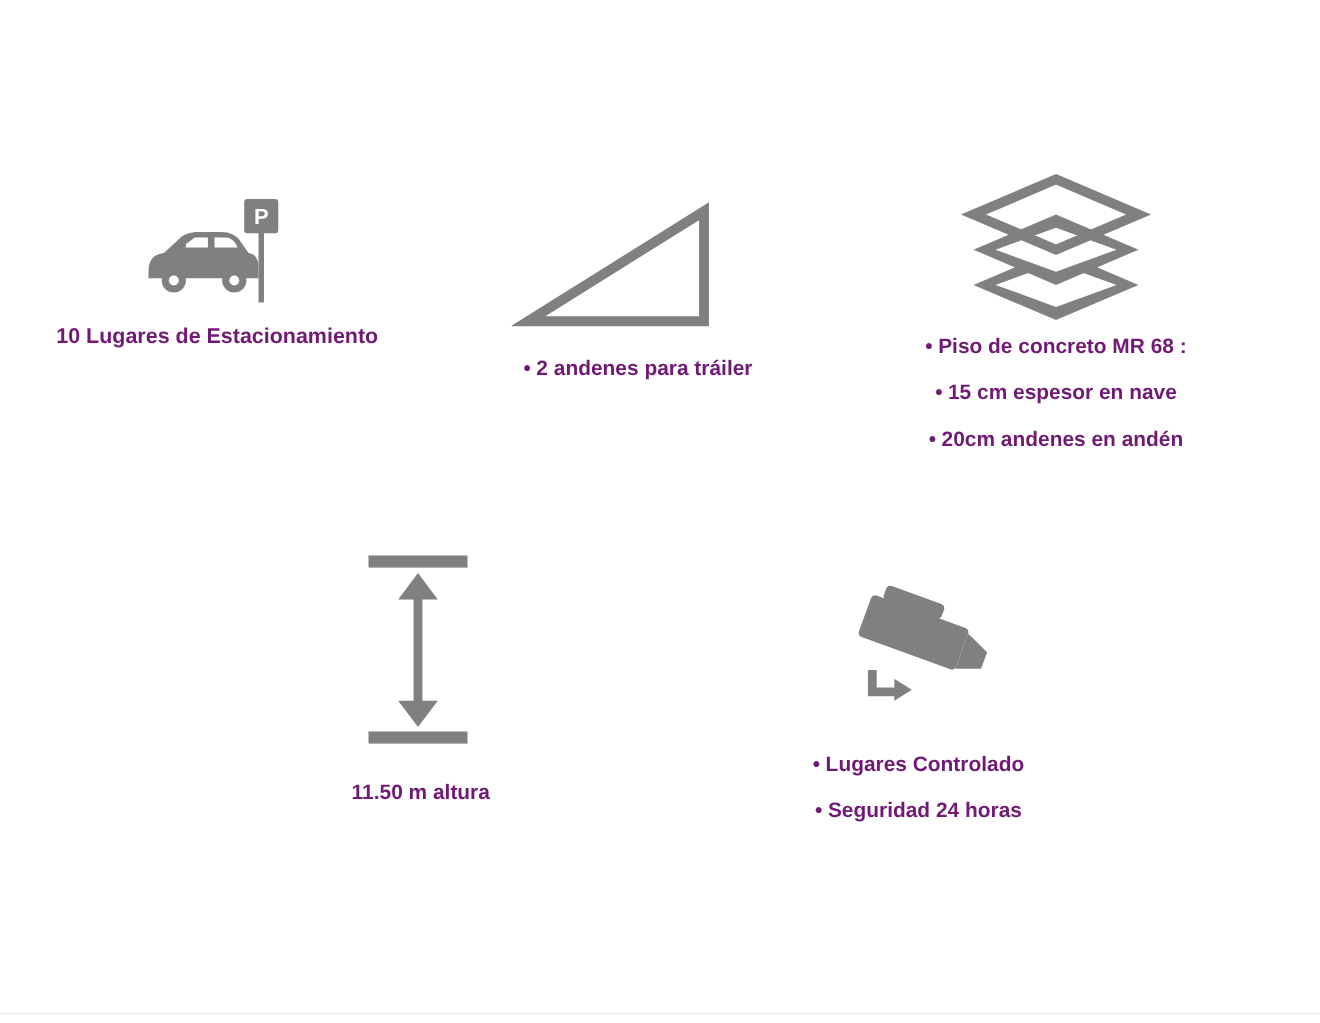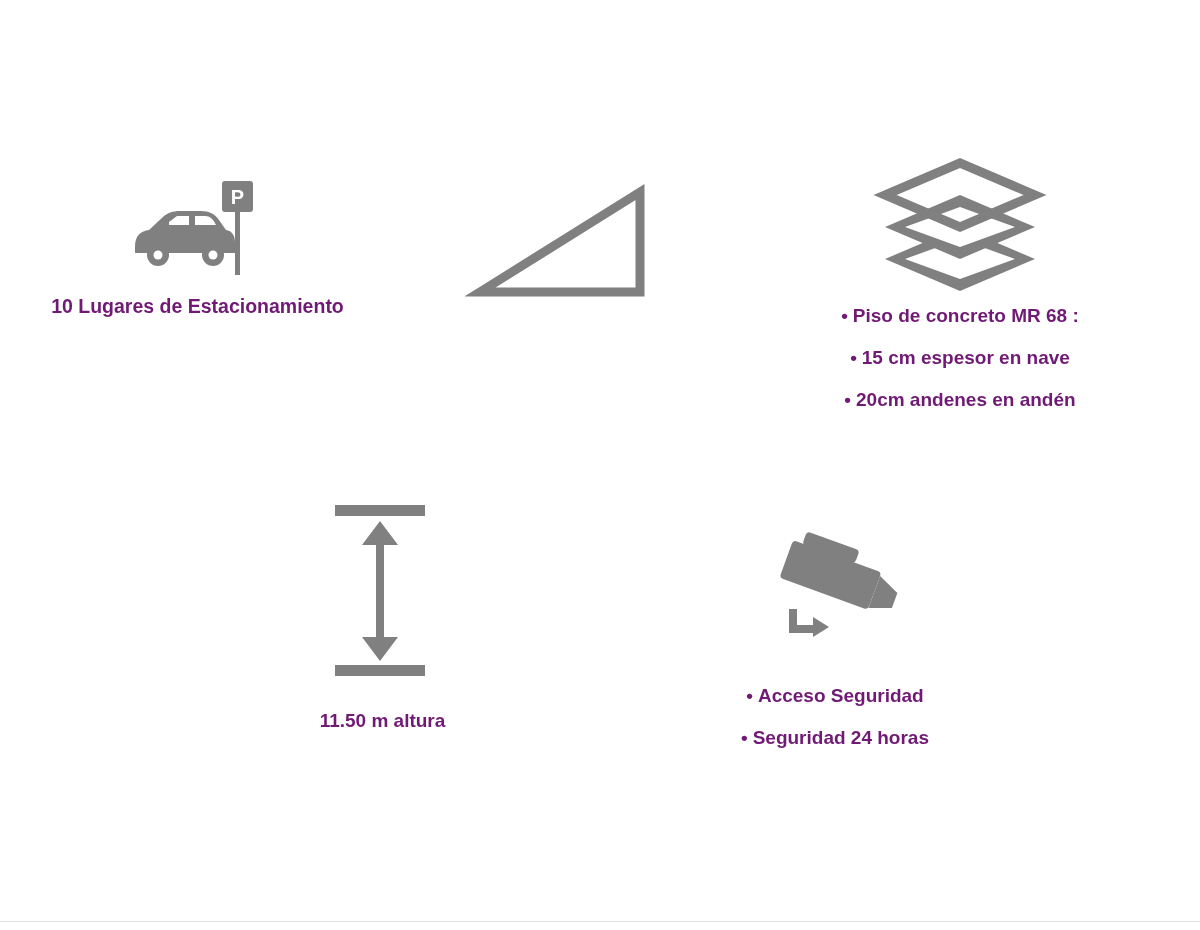--- a/index.html
+++ b/index.html
@@ -128,20 +128,25 @@
       </span>
     </div>
   </div>
 
   <div class="feature" id="feature-andenes">
     <div class="icon-wrap">
       <svg width="230" height="130" viewBox="0 0 230 130" aria-hidden="true">
         <path d="M15 112 L175 12 L175 112 Z" fill="none" stroke="#808080" stroke-width="9" stroke-linejoin="miter"></path>
       </svg>
     </div>
+    <div class="caption">
+      <span class="caption-line">
+        <span class="bullet">•</span><span>2 andenes para tráiler</span>
+      </span>
+    </div>
   </div>
 
   <div class="feature" id="feature-piso">
     <div class="icon-wrap">
       <svg width="190" height="140" viewBox="0 0 190 140" aria-hidden="true">
 
         <path d="M95 72 L170 104 L95 136 L20 104 Z" fill="#808080"></path>
         <path d="M95 84 L150 104 L95 124 L40 104 Z" fill="#ffffff"></path>
 
         <path d="M95 40 L170 72 L95 104 L20 72 Z" fill="#808080"></path>
@@ -196,21 +201,21 @@
 
           <path d="M130 48 L152 58 L152 74 L130 82 Z" fill="#808080"></path>
         </g>
 
         <path d="M48 96 L48 116 L70 116" fill="none" stroke="#808080" stroke-width="8" stroke-linecap="butt"></path>
         <path d="M68 104 L84 114 L68 124 Z" fill="#808080"></path>
       </svg>
     </div>
     <div class="caption">
       <span class="caption-line">
-        <span class="bullet">•</span><span>Acceso Seguridad</span>
+        <span class="bullet">•</span><span>Lugares Controlado</span>
       </span>
       <span class="caption-line">
         <span class="bullet">•</span><span>Seguridad 24 horas</span>
       </span>
     </div>
   </div>
 
   <div class="bottom-rule"></div>
 </div>
 

